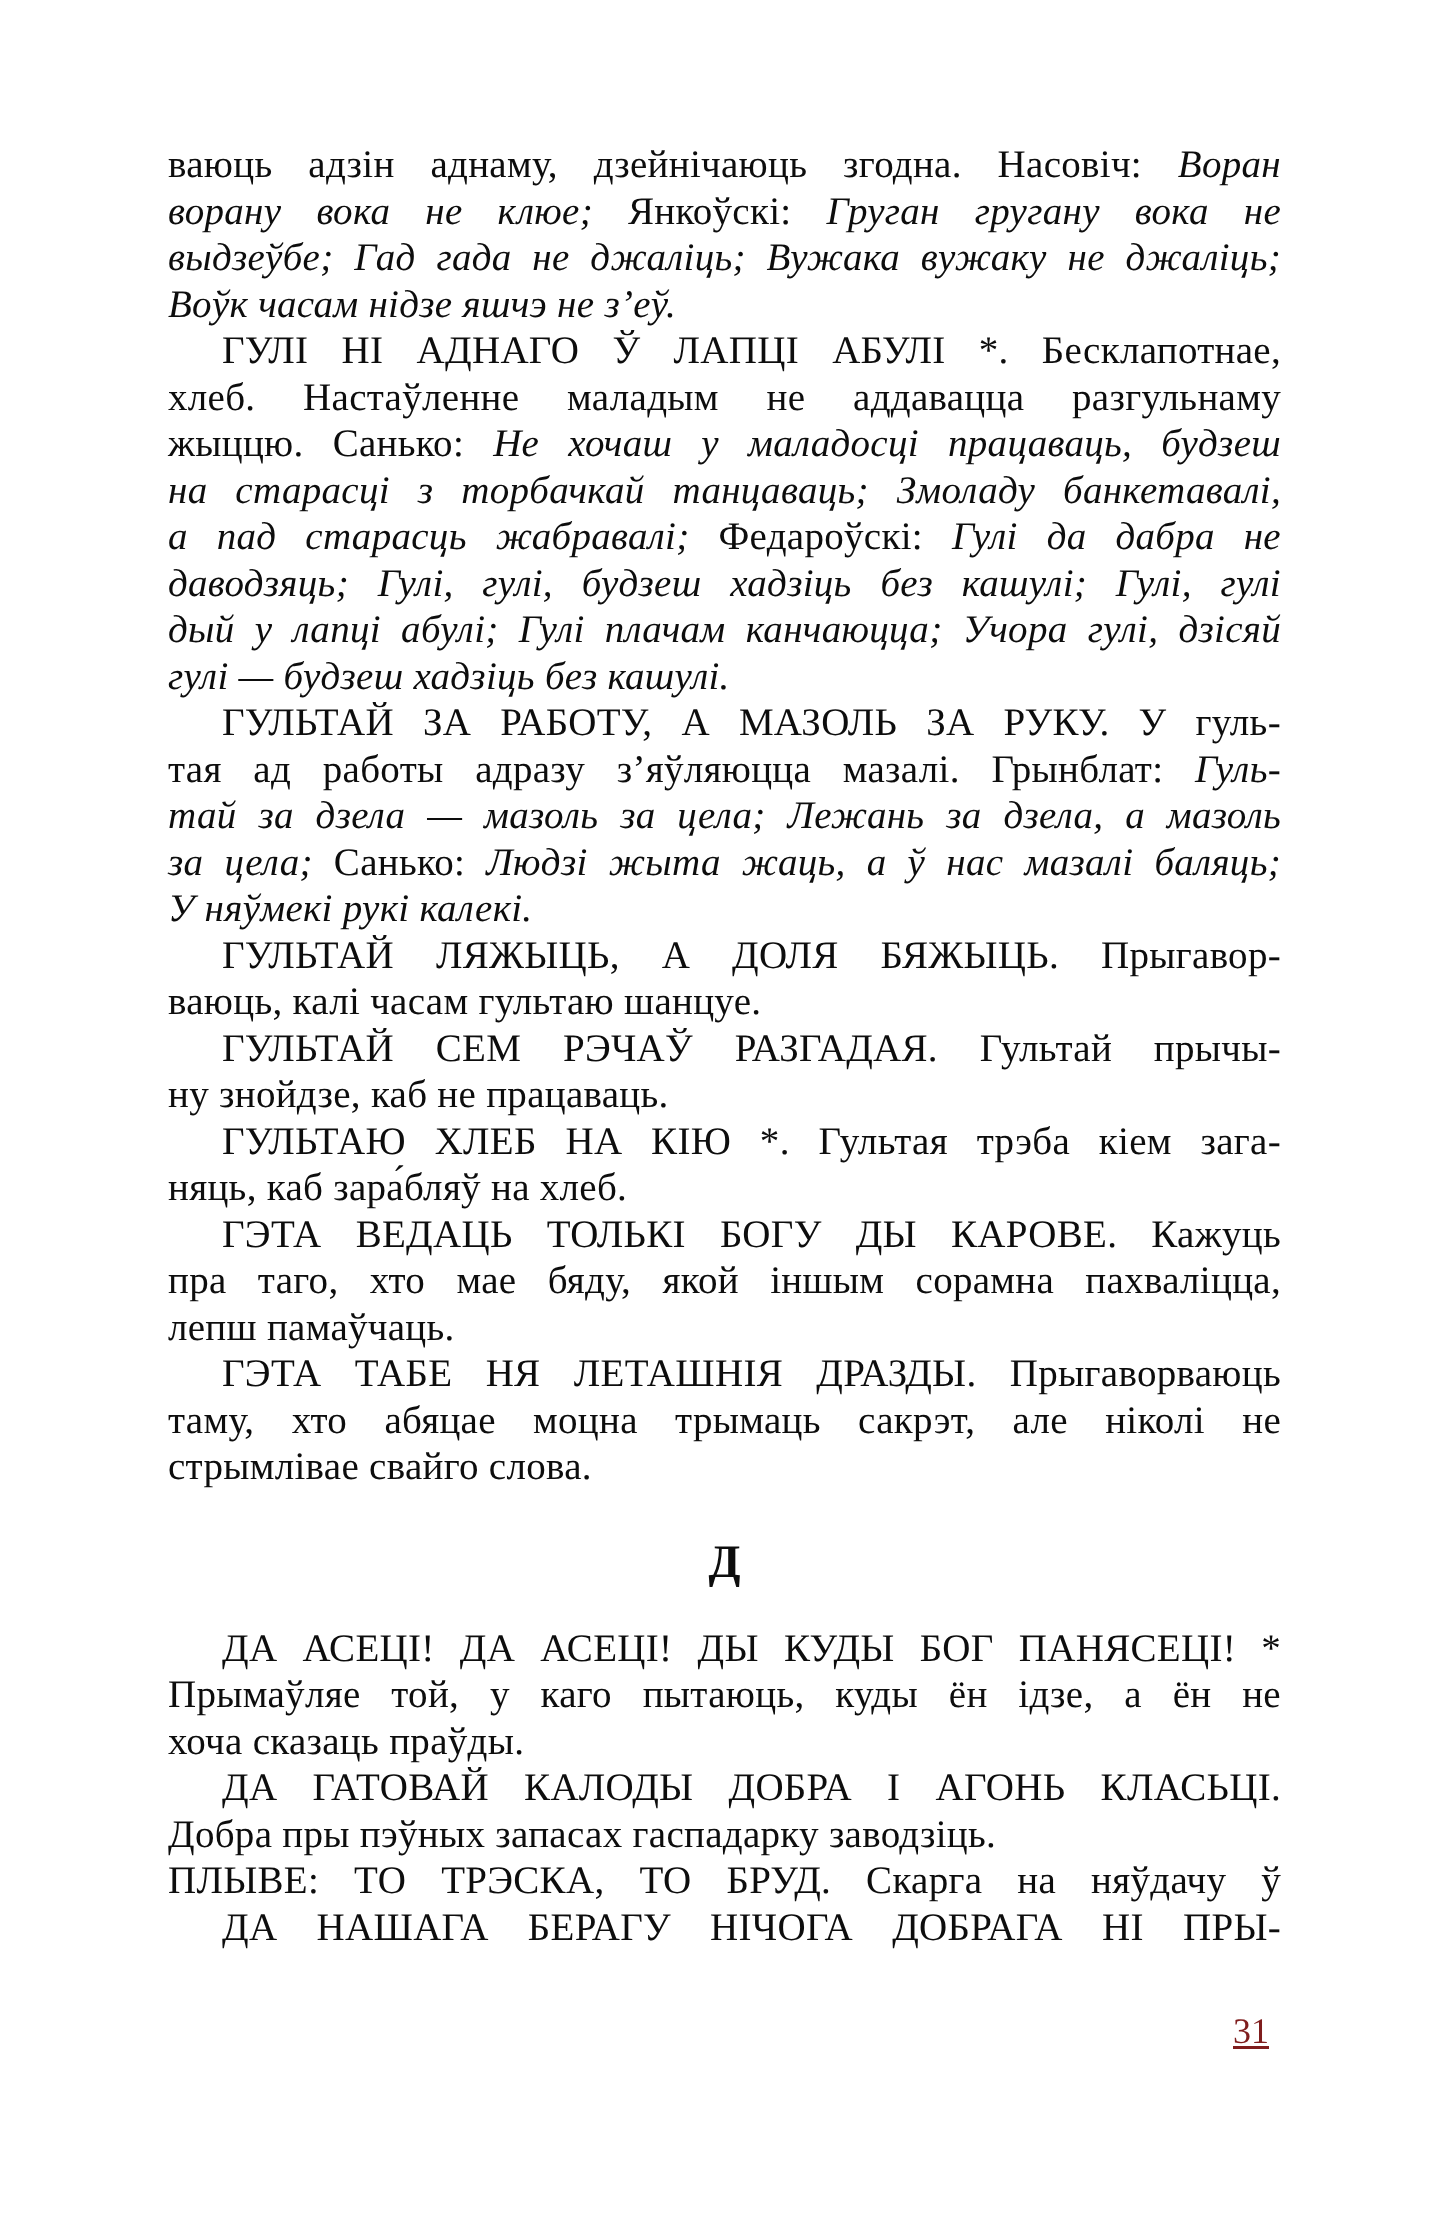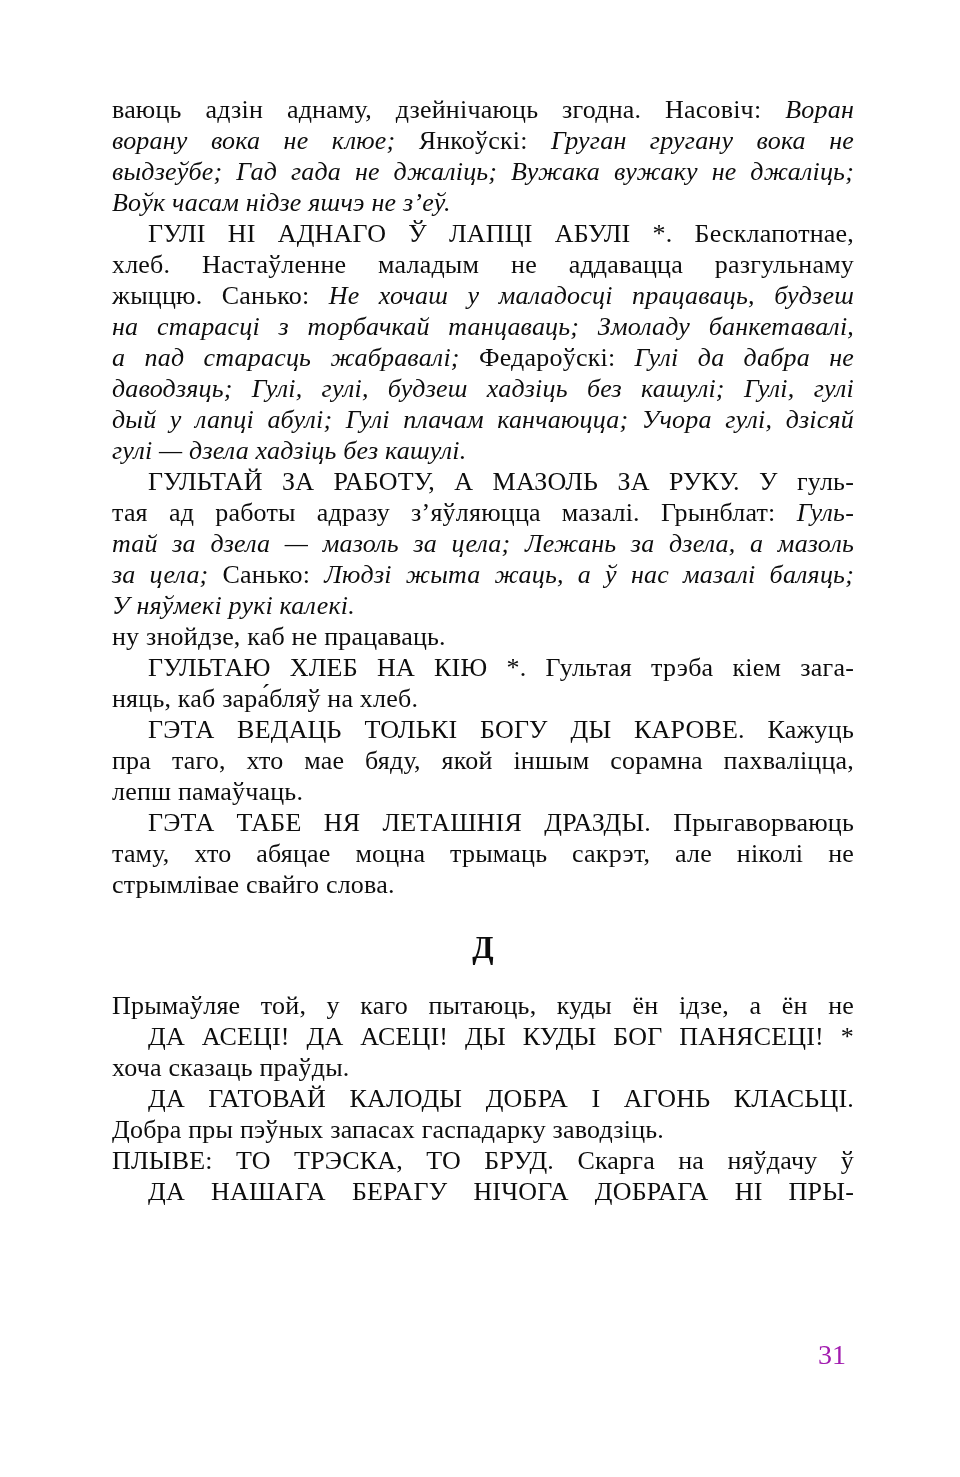--- a/index.html
+++ b/index.html
@@ -34,23 +34,24 @@
     font-size: 31px;
     line-height: 36px;
     font-weight: 700;
     text-align: center;
     margin: 30px 0 24px 0;
   }
   .page-number {
     position: absolute;
     top: 1338px;
     right: 114px;
-    font-size: 28px;
+    font-size: 24px;
     line-height: 34px;
-    color: #a21caf;
+    color: #7f1d1d;
+    text-decoration: underline;
   }
 </style>
 </head>
 <body>
 
 <div class="page">
   <div class="text-block" id="text-block">
       <div class="paragraph">
         <div class="line"><span class="run-n">ваюць адзін аднаму, дзейнічаюць згодна. </span><span class="run-b">Насовіч: </span><span class="run-i">Воран</span></div>
         <div class="line"><span class="run-i">ворану вока не клюе; </span><span class="run-b">Янкоўскі: </span><span class="run-i">Груган гругану вока не</span></div>
@@ -58,50 +59,55 @@
         <div class="line last"><span class="run-i">Воўк часам нідзе яшчэ не з’еў.</span></div>
       </div>
       <div class="paragraph">
         <div class="line first-indent"><span class="run-n">ГУЛІ НІ АДНАГО Ў ЛАПЦІ АБУЛІ </span><span class="run-b">*</span><span class="run-n">. Бесклапотнае,</span></div>
         <div class="line"><span class="run-n">хлеб. Настаўленне маладым не аддавацца разгульнаму</span></div>
         <div class="line"><span class="run-n">жыццю. </span><span class="run-b">Санько: </span><span class="run-i">Не хочаш у маладосці працаваць, будзеш</span></div>
         <div class="line"><span class="run-i">на старасці з торбачкай танцаваць; Змоладу банкетавалі,</span></div>
         <div class="line"><span class="run-i">а пад старасць жабравалі; </span><span class="run-b">Федароўскі: </span><span class="run-i">Гулі да дабра не</span></div>
         <div class="line"><span class="run-i">даводзяць; Гулі, гулі, будзеш хадзіць без кашулі; Гулі, гулі</span></div>
         <div class="line"><span class="run-i">дый у лапці абулі; Гулі плачам канчаюцца; Учора гулі, дзісяй</span></div>
-        <div class="line last"><span class="run-i">гулі — дзела хадзіць без кашулі.</span></div>
+        <div class="line last"><span class="run-i">гулі — будзеш хадзіць без кашулі.</span></div>
       </div>
       <div class="paragraph">
         <div class="line first-indent"><span class="run-n">ГУЛЬТАЙ ЗА РАБОТУ, А МАЗОЛЬ ЗА РУКУ. У гуль-</span></div>
         <div class="line"><span class="run-n">тая ад работы адразу з’яўляюцца мазалі. </span><span class="run-b">Грынблат: </span><span class="run-i">Гуль-</span></div>
         <div class="line"><span class="run-i">тай за дзела — мазоль за цела; Лежань за дзела, а мазоль</span></div>
         <div class="line"><span class="run-i">за цела; </span><span class="run-b">Санько: </span><span class="run-i">Людзі жыта жаць, а ў нас мазалі баляць;</span></div>
         <div class="line last"><span class="run-i">У няўмекі рукі калекі.</span></div>
       </div>
       <div class="paragraph">
+        <div class="line first-indent"><span class="run-n">ГУЛЬТАЙ ЛЯЖЫЦЬ, А ДОЛЯ БЯЖЫЦЬ. Прыгавор-</span></div>
+        <div class="line last"><span class="run-n">ваюць, калі часам гультаю шанцуе.</span></div>
+      </div>
+      <div class="paragraph">
+        <div class="line first-indent"><span class="run-n">ГУЛЬТАЙ СЕМ РЭЧАЎ РАЗГАДАЯ. Гультай прычы-</span></div>
         <div class="line last"><span class="run-n">ну знойдзе, каб не працаваць.</span></div>
       </div>
       <div class="paragraph">
         <div class="line first-indent"><span class="run-n">ГУЛЬТАЮ ХЛЕБ НА КІЮ </span><span class="run-b">*</span><span class="run-n">. Гультая трэба кіем зага-</span></div>
         <div class="line last"><span class="run-n">няць, каб зара́бляў на хлеб.</span></div>
       </div>
       <div class="paragraph">
         <div class="line first-indent"><span class="run-n">ГЭТА ВЕДАЦЬ ТОЛЬКІ БОГУ ДЫ КАРОВЕ. Кажуць</span></div>
         <div class="line"><span class="run-n">пра таго, хто мае бяду, якой іншым сорамна пахваліцца,</span></div>
         <div class="line last"><span class="run-n">лепш памаўчаць.</span></div>
       </div>
       <div class="paragraph">
         <div class="line first-indent"><span class="run-n">ГЭТА ТАБЕ НЯ ЛЕТАШНІЯ ДРАЗДЫ. Прыгаворваюць</span></div>
         <div class="line"><span class="run-n">таму, хто абяцае моцна трымаць сакрэт, але ніколі не</span></div>
         <div class="line last"><span class="run-n">стрымлівае свайго слова.</span></div>
       </div>
       <div class="section-heading">Д</div>
       <div class="paragraph">
+        <div class="line first-indent"><span class="run-n">ДА АСЕЦІ! ДА АСЕЦІ! ДЫ КУДЫ БОГ ПАНЯСЕЦІ! </span><span class="run-b">*</span></div>
         <div class="line"><span class="run-n">Прымаўляе той, у каго пытаюць, куды ён ідзе, а ён не</span></div>
-        <div class="line first-indent"><span class="run-n">ДА АСЕЦІ! ДА АСЕЦІ! ДЫ КУДЫ БОГ ПАНЯСЕЦІ! </span><span class="run-b">*</span></div>
         <div class="line last"><span class="run-n">хоча сказаць праўды.</span></div>
       </div>
       <div class="paragraph">
         <div class="line first-indent"><span class="run-n">ДА ГАТОВАЙ КАЛОДЫ ДОБРА І АГОНЬ КЛАСЬЦІ.</span></div>
         <div class="line last"><span class="run-n">Добра пры пэўных запасах гаспадарку заводзіць.</span></div>
       </div>
       <div class="paragraph">
         <div class="line"><span class="run-n">ПЛЫВЕ: ТО ТРЭСКА, ТО БРУД. Скарга на няўдачу ў</span></div>
         <div class="line first-indent"><span class="run-n">ДА НАШАГА БЕРАГУ НІЧОГА ДОБРАГА НІ ПРЫ-</span></div>
       </div>

